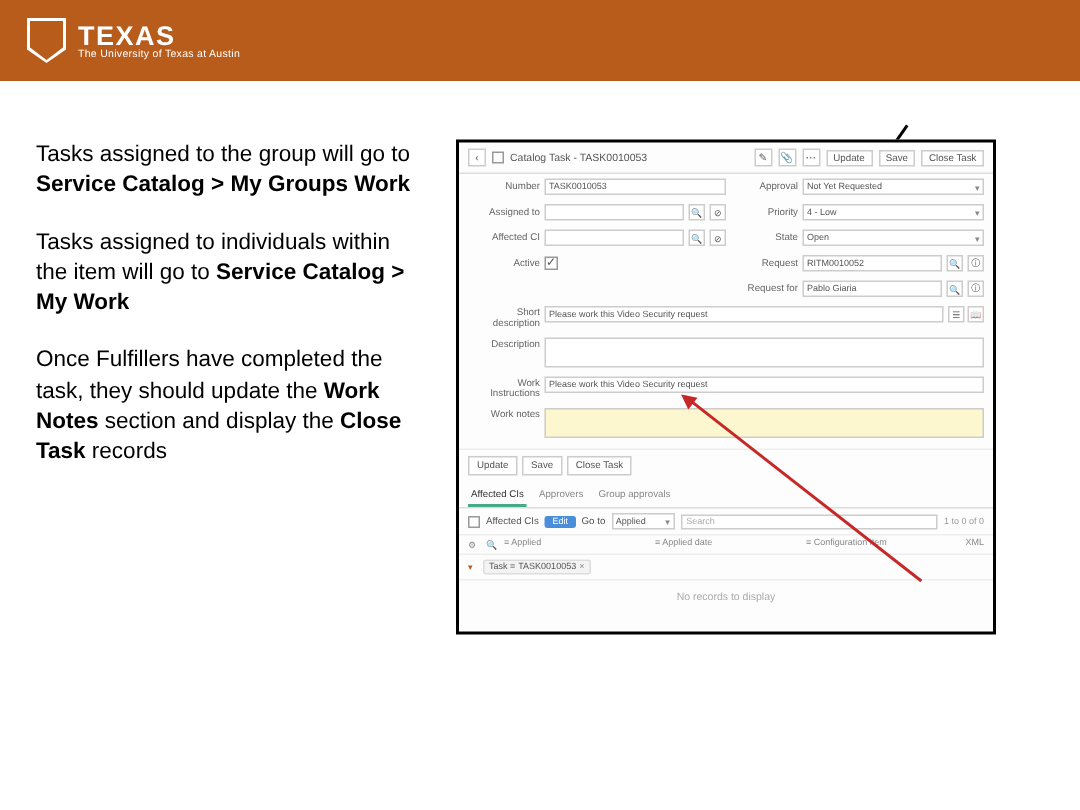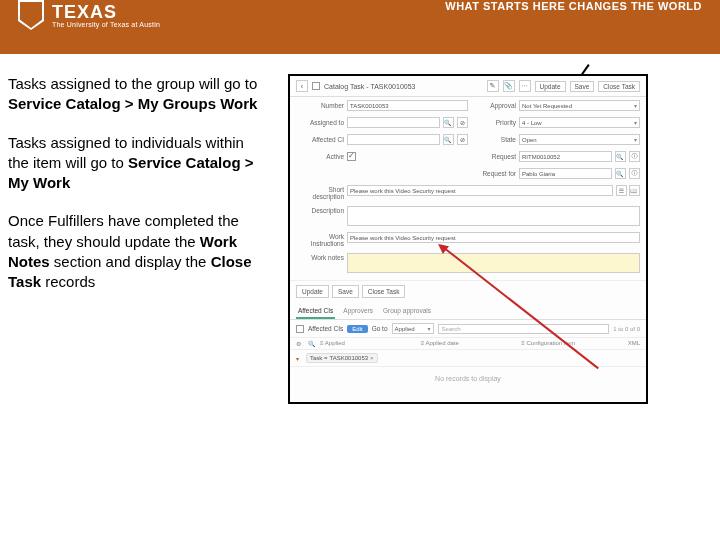--- a/index.html
+++ b/index.html
@@ -1,27 +1,27 @@
 <!DOCTYPE html>
 <html><head>
 <meta charset="utf-8">
 <style>
   * { box-sizing: border-box; margin: 0; padding: 0; }
   body { width: 720px; height: 540px; font-family: Arial, sans-serif; background: #fff; position: relative; overflow: hidden; }
   
-  .header { background: #b85c1c; height: 54px; display: flex; align-items: flex-start; justify-content: space-between; padding: 0 18px; }
+  .header { background: #b85c1c; height: 54px; display: flex; align-items: center; justify-content: space-between; padding: 0 18px; }
   .logo-area { display: flex; align-items: center; gap: 8px; }
   .shield { width: 26px; height: 30px; background: #fff; clip-path: polygon(0 0, 100% 0, 100% 70%, 50% 100%, 0 70%); position: relative; }
   .shield::after { content: ""; position: absolute; inset: 2px; background: #b85c1c; clip-path: polygon(0 0, 100% 0, 100% 68%, 50% 100%, 0 68%); }
   .logo-text { color: #fff; }
   .logo-big { font-size: 18px; font-weight: bold; letter-spacing: 1px; line-height: 1; }
   .logo-small { font-size: 7px; letter-spacing: 0.2px; }
   .tagline { color: #fff; font-size: 11px; font-weight: bold; letter-spacing: 0.5px; }
   
-  .content { display: flex; padding: 20px 8px; gap: 20px; }
+  .content { display: flex; padding: 20px 24px; gap: 20px; margin-top: 19px; }
   .left { width: 260px; font-size: 15px; line-height: 1.35; }
   .left p { margin-bottom: 18px; }
   
   .right { flex: 1; position: relative; }
   .panel { border: 2px solid #000; width: 360px; height: 330px; background: #fdfdfd; font-size: 7px; color: #555; position: relative; }
   
   .panel-header { display: flex; align-items: center; padding: 4px 6px; border-bottom: 1px solid #ddd; gap: 4px; }
   .ph-left { display: flex; align-items: center; gap: 4px; flex: 1; }
   .ph-icon { width: 8px; height: 8px; border: 1px solid #999; display: inline-block; }
   .ph-btn { border: 1px solid #ccc; padding: 1px 4px; background: #fff; font-size: 6.5px; }
@@ -76,21 +76,20 @@
 <body>
 
 <div class="header">
   <div class="logo-area">
     <div class="shield"></div>
     <div class="logo-text">
       <div class="logo-big">TEXAS</div>
       <div class="logo-small">The University of Texas at Austin</div>
     </div>
   </div>
-  <div class="tagline">WHAT STARTS HERE CHANGES THE WORLD</div>
 </div>
 
 <div class="content">
   <div class="left">
     <p>
       <span>Tasks assigned to the group will go to </span><b>Service Catalog &gt; My Groups Work</b>
     </p>
     <p>
       <span>Tasks assigned to individuals within the item will go to </span><b>Service Catalog &gt; My Work</b>
     </p>

